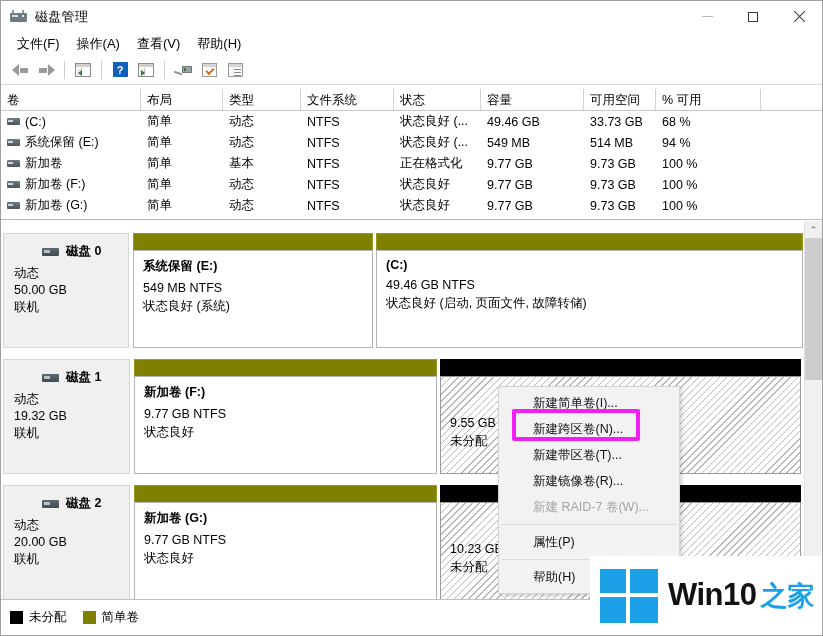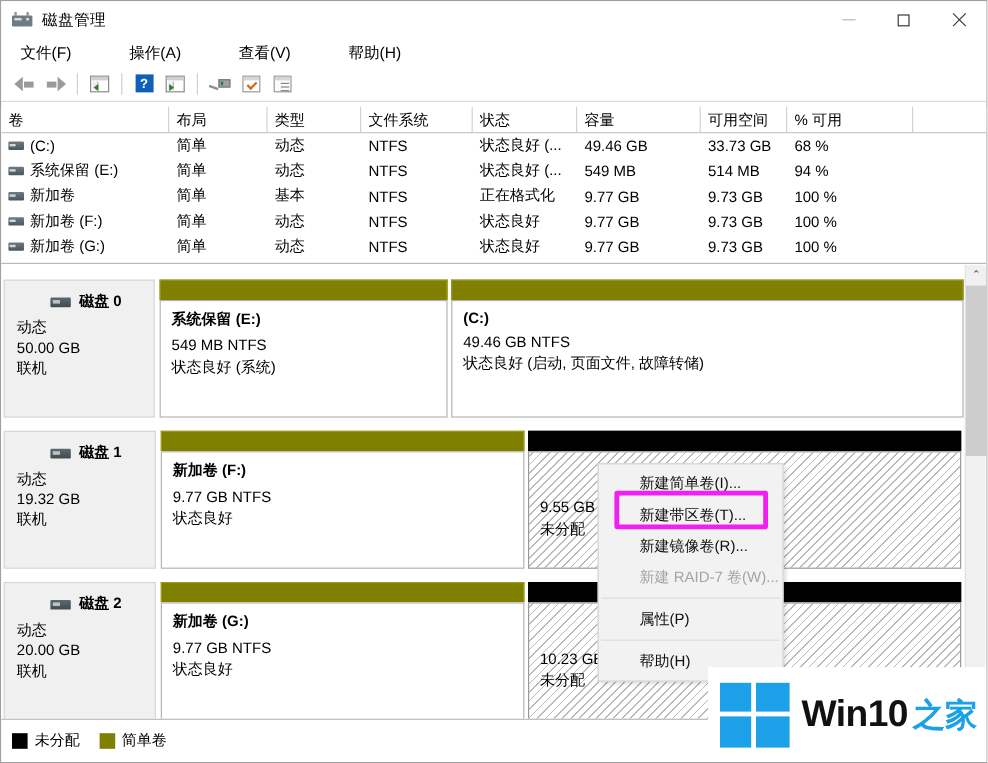--- a/index.html
+++ b/index.html
@@ -65,21 +65,21 @@
   .winbtn .cls:before, .winbtn .cls:after {
     content:""; position:absolute; left:-1px; top:6px; width:15px; height:1px;
     background:#3a3a3a;
   }
   .winbtn .cls:before { transform: rotate(45deg); }
   .winbtn .cls:after  { transform: rotate(-45deg); }
 
   
   .menubar {
     position: absolute; left: 0; top: 31px; width: 821px; height: 23px;
-    background: #ffffff; display: flex; align-items: center; padding-left: 8px; gap: 31px;
+    background: #ffffff; display: flex; align-items: center; padding-left: 8px;
   }
   .menubar .mi {
     font-size: 13px; color: #000; padding: 2px 9px 2px 8px; cursor: default;
   }
 
   
   .toolbar {
     position: absolute; left: 0; top: 54px; width: 821px; height: 30px;
     background: #ffffff; border-bottom: 1px solid #d9d9d9;
     display: flex; align-items: center; padding-left: 6px;
@@ -211,21 +211,21 @@
     display:flex;align-items:center;justify-content:center;
     font-size: 9px; color: #606060;
   }
   .vsb .thumb {
     position: absolute; left: 0; top: 17px; width: 17px; height: 142px;
     background: #cdcdcd;
   }
 
   
   .ctxmenu {
-    position: absolute; left: 497px; top: 385px; width: 155px;
+    position: absolute; left: 497px; top: 385px; width: 182px;
     background: #f2f2f2; border: 1px solid #d4d4d4;
     box-shadow: 2px 2px 4px rgba(0,0,0,.18);
     padding: 3px 0 3px 0; z-index: 40;
   }
   .ctxmenu .cmi {
     height: 26px; display:flex; align-items:center;
     padding-left: 34px; font-size: 12.5px; color: #101010; white-space: nowrap;
   }
   .ctxmenu .cmi.disabled { color: #a5a5a5; }
   .ctxmenu .csep { height: 1px; background: #dcdcdc; margin: 4px 2px 4px 2px; }
@@ -514,20 +514,21 @@
     </div>
   </div>
 
   <div class="vsb">
     <div class="up">⌃</div>
     <div class="thumb"></div>
   </div>
 
   <div class="ctxmenu">
     <div class="cmi">新建简单卷(I)...</div>
+    <div class="cmi">新建跨区卷(N)...</div>
     <div class="cmi">新建带区卷(T)...</div>
     <div class="cmi">新建镜像卷(R)...</div>
     <div class="cmi disabled">新建 RAID-7 卷(W)...</div>
     <div class="csep"></div>
     <div class="cmi">属性(P)</div>
     <div class="csep"></div>
     <div class="cmi">帮助(H)</div>
   </div>
   <div class="hl-box"></div>
 

